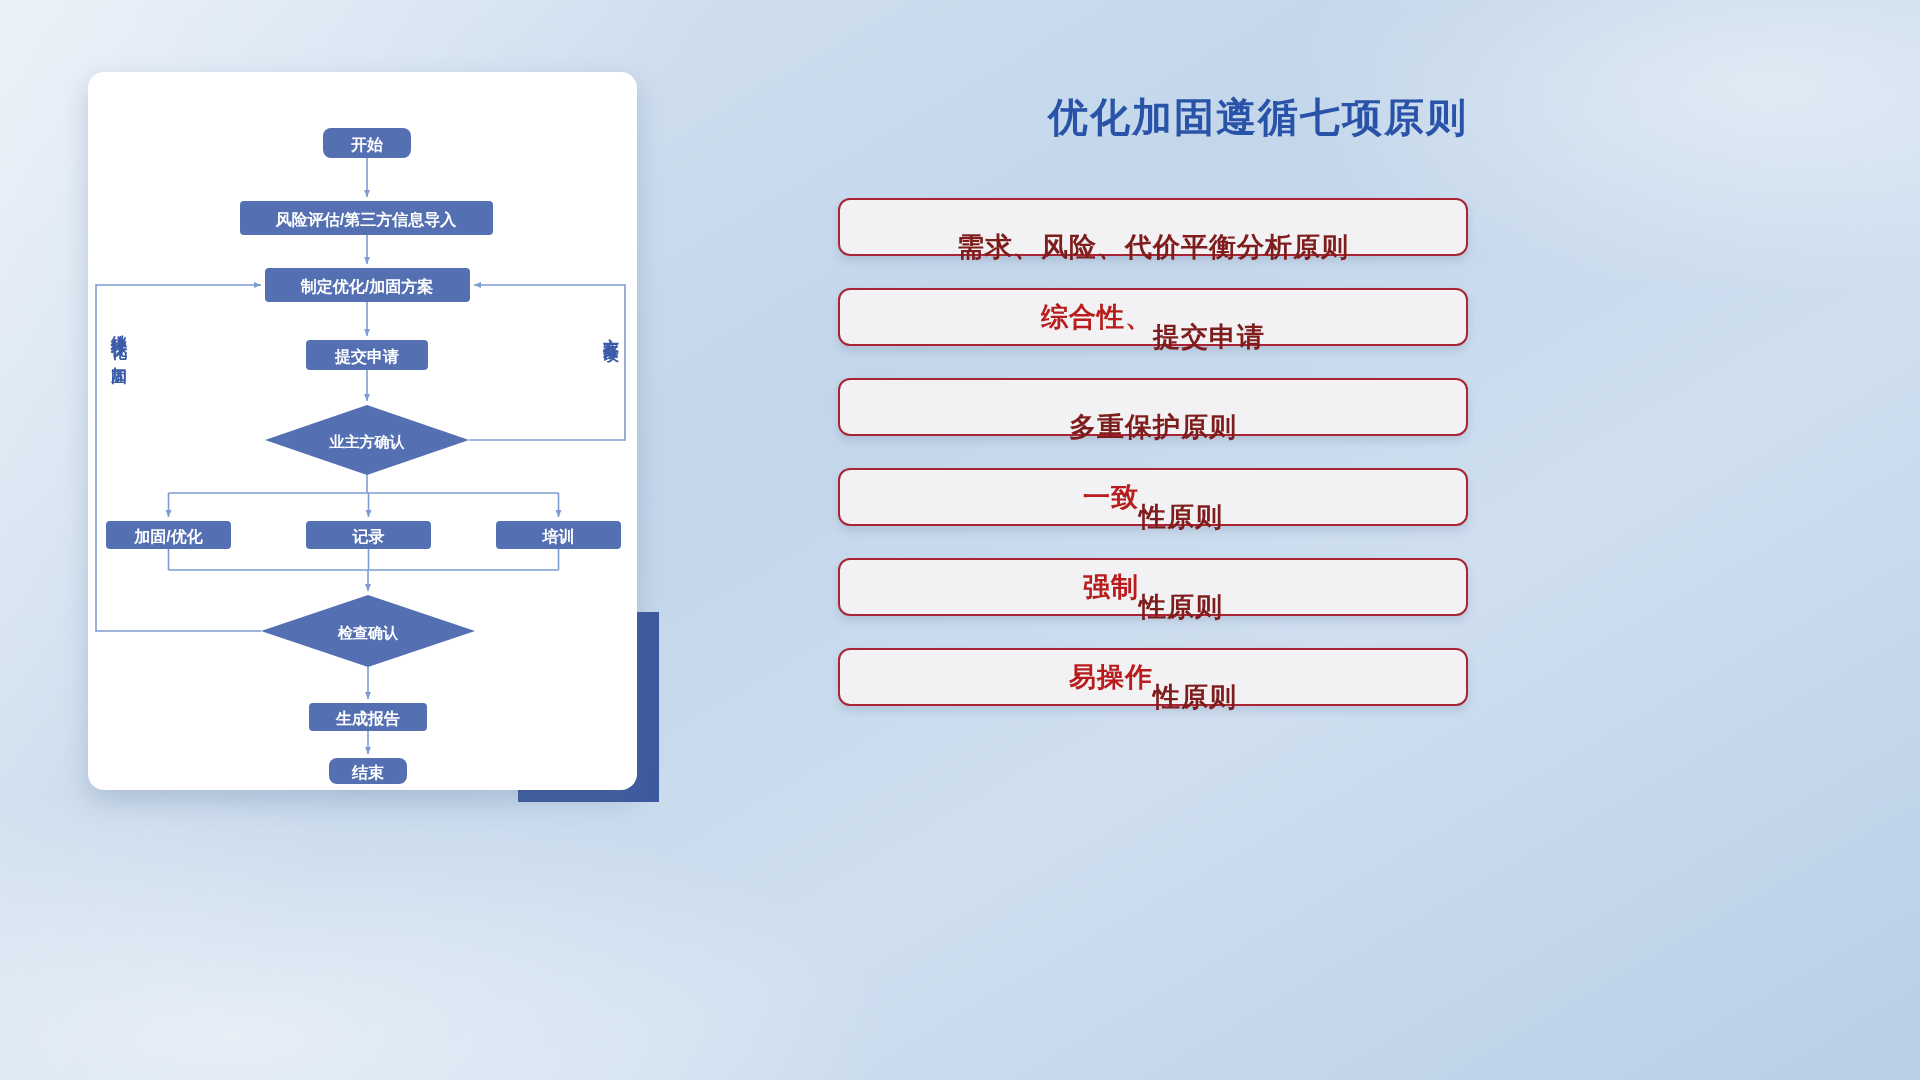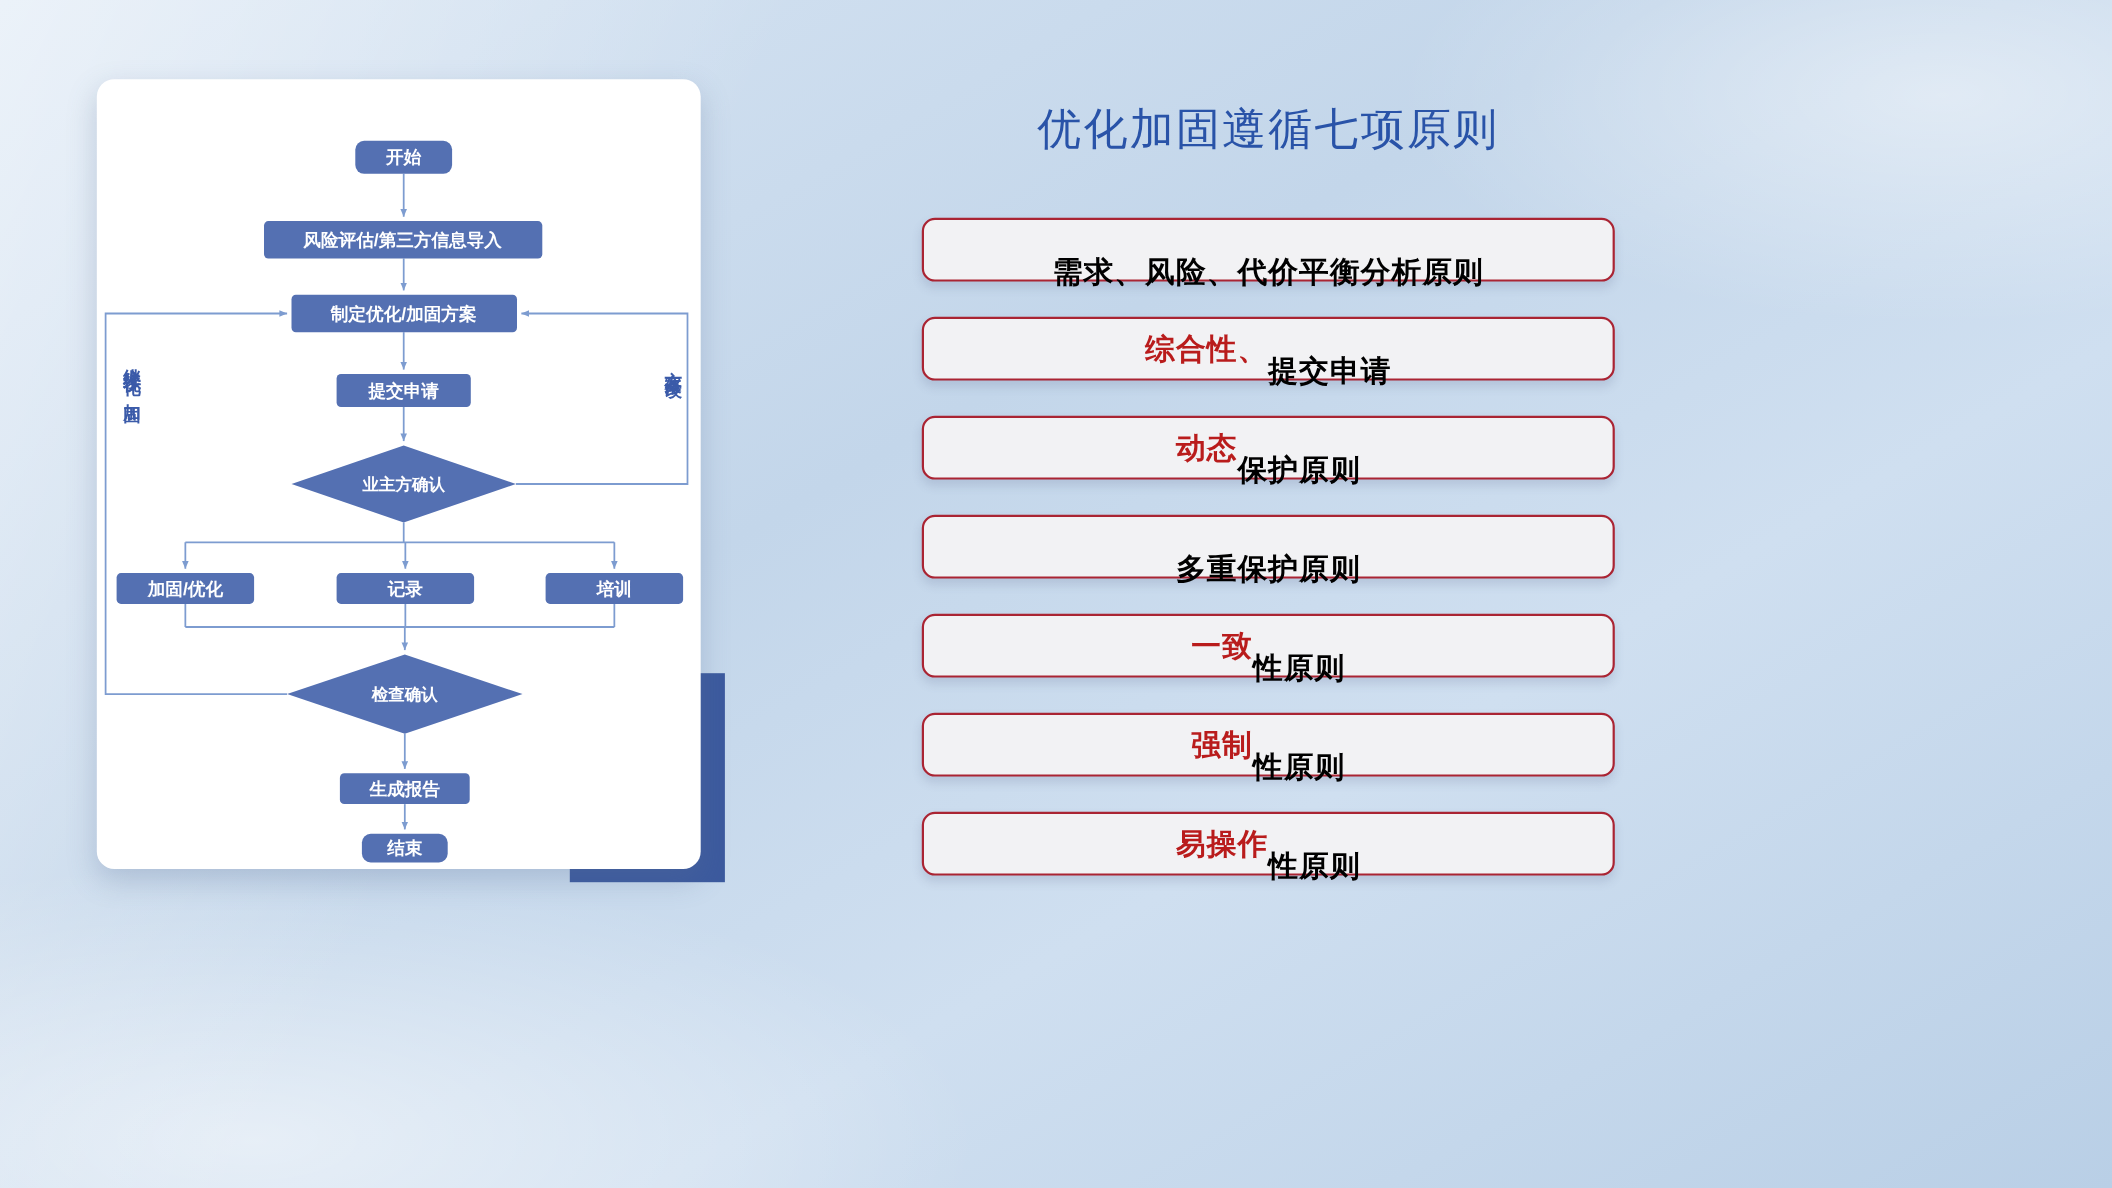--- a/index.html
+++ b/index.html
@@ -37,33 +37,33 @@
 
   .vlabel {
     position: absolute; writing-mode: vertical-rl; text-orientation: upright;
     font-size: 16px; font-weight: bold; color: #3b5ba9; letter-spacing: 3px;
     z-index: 3;
   }
 
   
   .panel-title {
     position: absolute; left: 838px; top: 90px; width: 630px;
-    text-align: center; font-size: 40px; font-weight: normal; color: #2953a8;
+    text-align: right; font-size: 40px; font-weight: bold; color: #2953a8;
     letter-spacing: 2px; z-index: 2;
   }
   .principles { position: absolute; left: 838px; top: 198px; width: 630px; z-index: 2; }
   .principle {
     height: 58px; margin-bottom: 32px; box-sizing: border-box;
     background: #f2f2f4; border: 2px solid #aa2433; border-radius: 12px;
     display: flex; align-items: center; justify-content: center;
     font-size: 27px; font-weight: 600; letter-spacing: 1px;
     box-shadow: 0 5px 9px rgba(90,100,140,0.18);
   }
   .p-navy { color: #b91c1c; }
-  .p-red  { color: #000000; margin-top: 40px; }
+  .p-red  { color: #7f1d1d; margin-top: 40px; }
 </style>
 </head>
 <body>
 
 <div class="accent-block"></div>
 
 <div class="card">
   <svg class="flow-svg" viewBox="0 0 549 718">
     <defs>
       <marker id="arw" markerWidth="8" markerHeight="8" refX="7" refY="3" orient="auto" markerUnits="userSpaceOnUse">
@@ -157,24 +157,20 @@
 <div class="principles">
   <div class="principle">
     <span class="p-navy"></span>
       <span class="p-red">需求、风险、代价平衡分析原则</span>
   </div>
   <div class="principle">
     <span class="p-navy">综合性、</span>
       <span class="p-red">提交申请</span>
   </div>
   <div class="principle">
-    <span class="p-navy">动态</span>
-      <span class="p-red">保护原则</span>
-  </div>
-  <div class="principle">
     <span class="p-navy"></span>
       <span class="p-red">多重保护原则</span>
   </div>
   <div class="principle">
     <span class="p-navy">一致</span>
       <span class="p-red">性原则</span>
   </div>
   <div class="principle">
     <span class="p-navy">强制</span>
       <span class="p-red">性原则</span>

